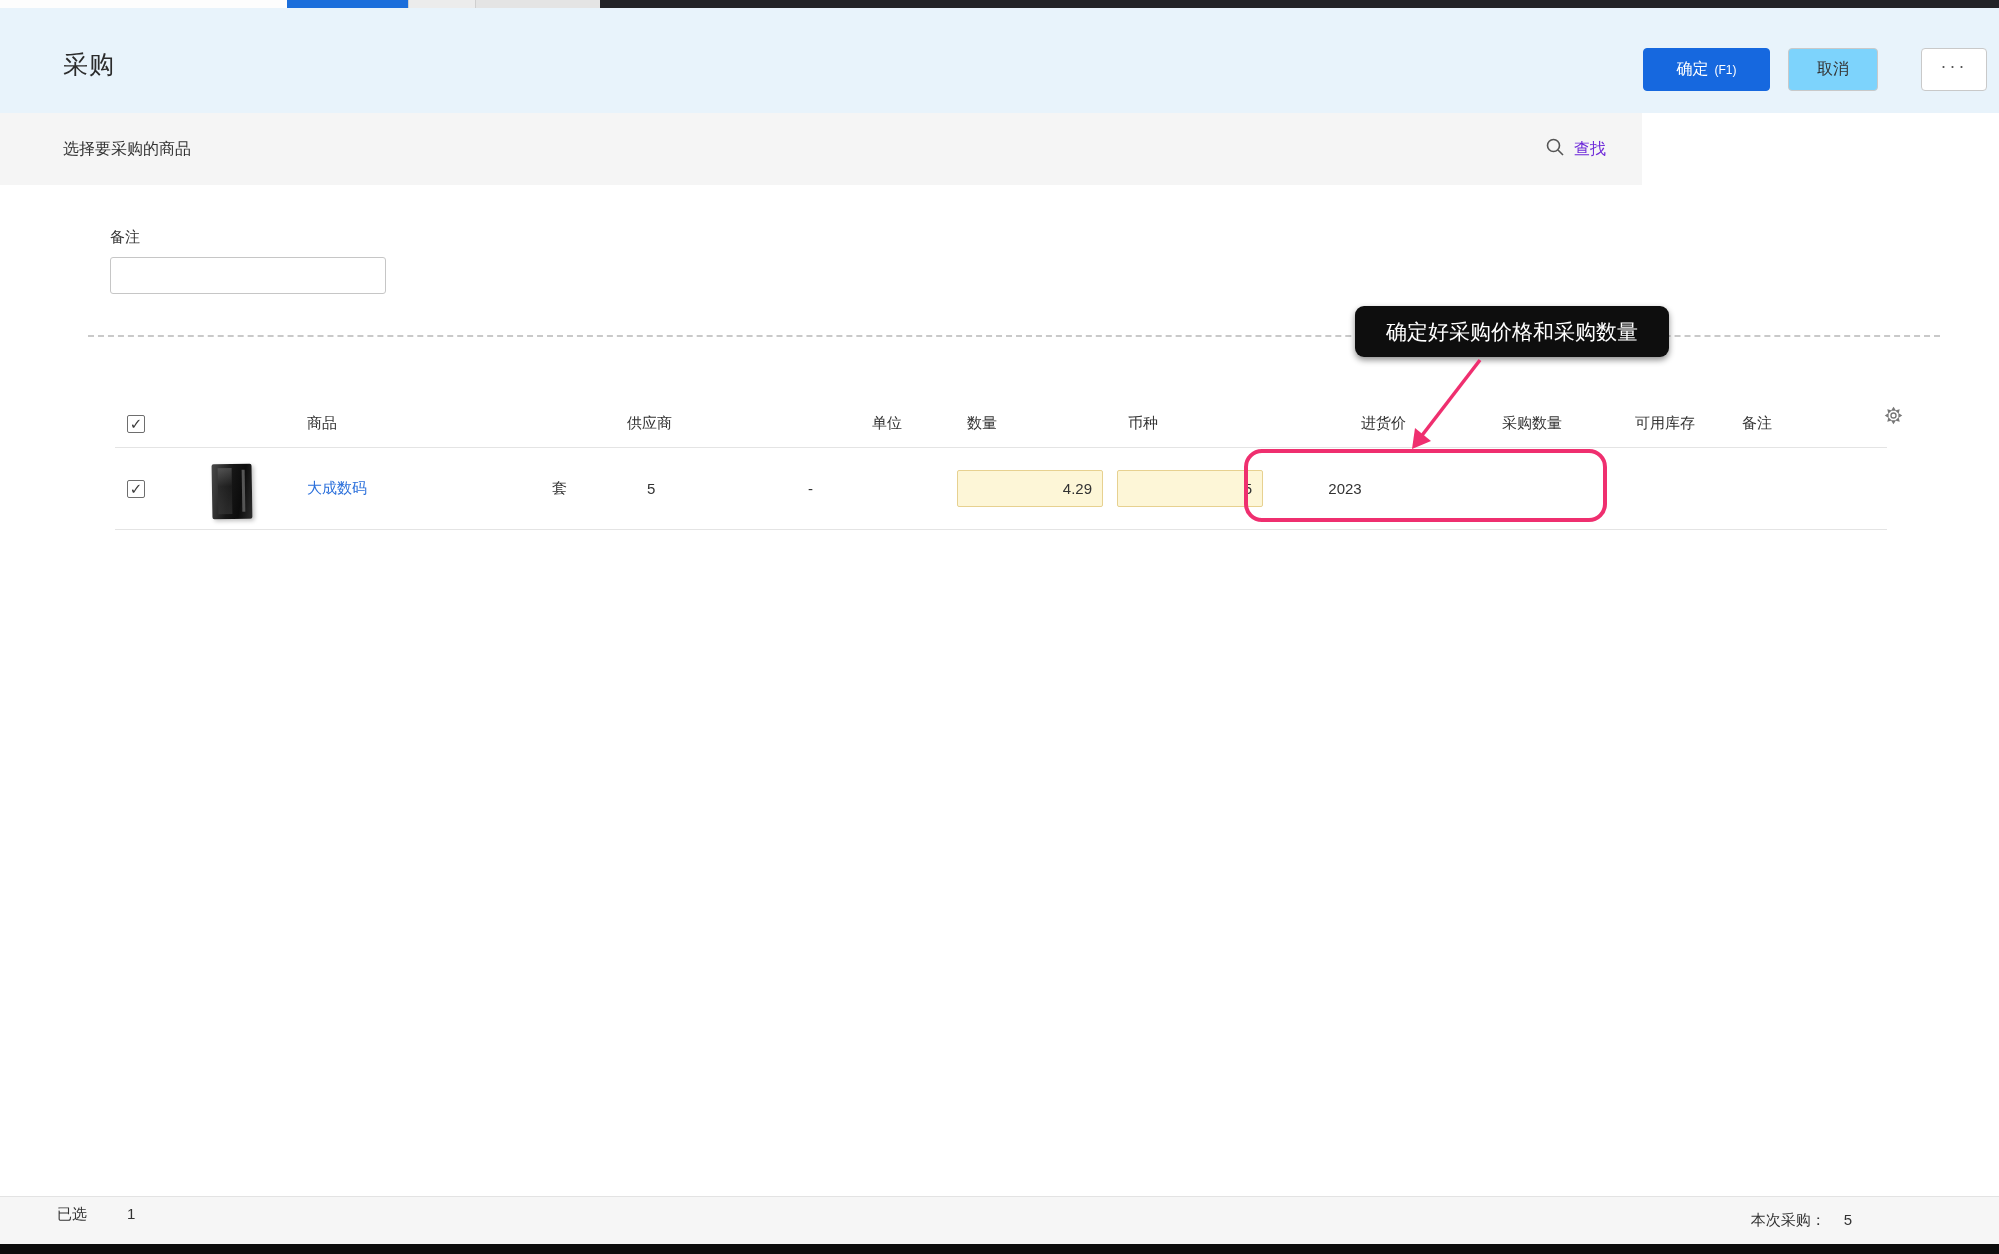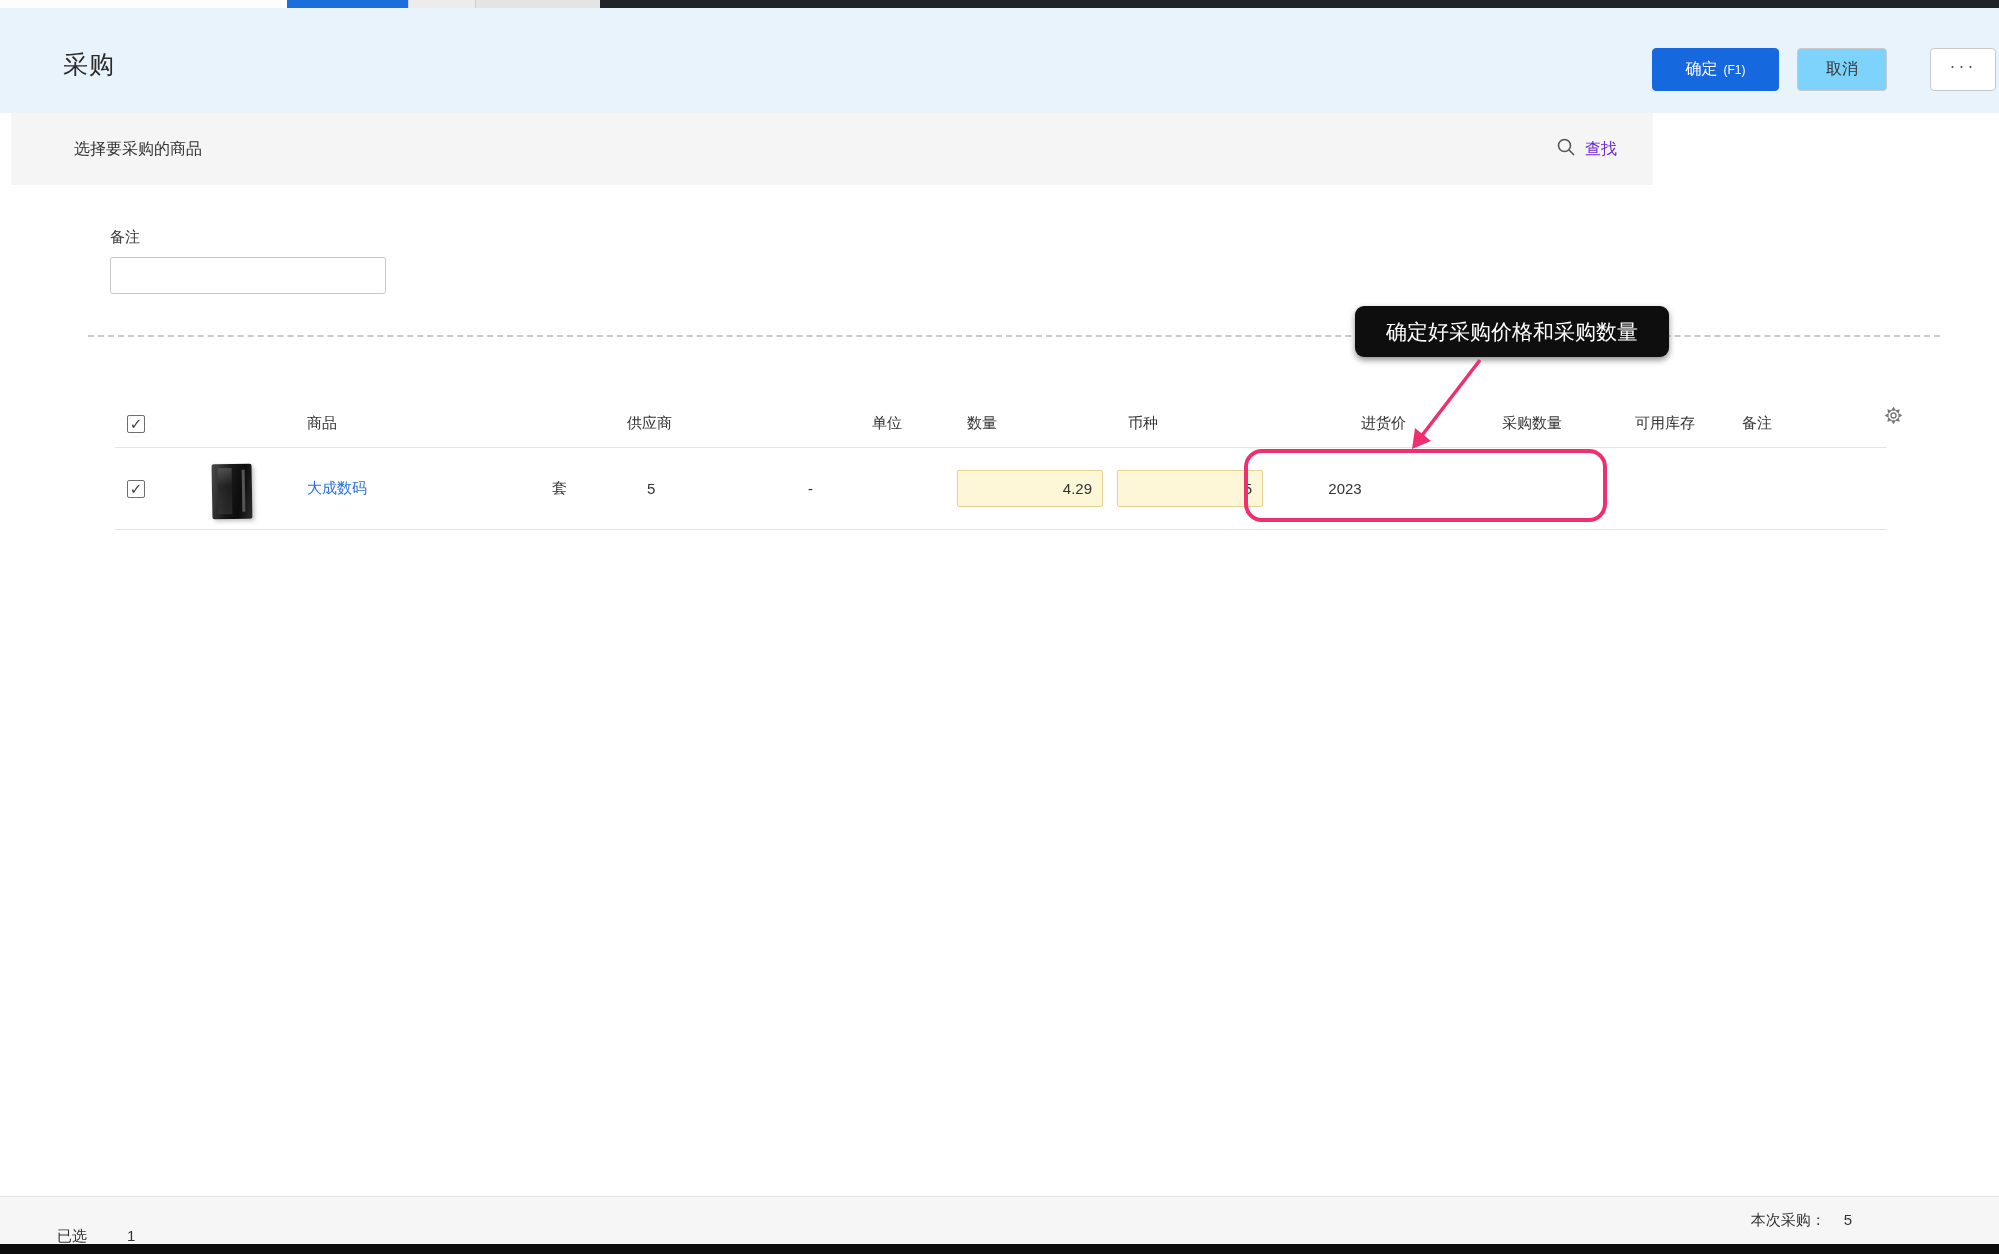--- a/index.html
+++ b/index.html
@@ -11,30 +11,30 @@
   .top-strip { position:absolute; top:0; left:0; width:1999px; height:8px; display:flex; }
   .ts-a { width:287px; background:#fdfdfd; }
   .ts-b { width:121px; background:#1b6edb; }
   .ts-c { width:67px;  background:#ececec; border-left:1px solid #cfcfcf; }
   .ts-d { width:125px; background:#e4e4e4; border-left:1px solid #cfcfcf; }
   .ts-e { flex:1; background:#222327; }
 
   
   .app-header { position:absolute; top:8px; left:0; width:1999px; height:105px; background:#e8f3fb; }
   .page-title { position:absolute; left:63px; top:40px; font-size:25px; color:#2b2b2b; letter-spacing:1px; }
-  .header-actions { position:absolute; right:3px; top:40px; display:flex; align-items:center;margin-left:24px; }
+  .header-actions { position:absolute; right:12px; top:40px; display:flex; align-items:center;margin-left:24px; }
   .btn { height:43px; border-radius:4px; font-size:16px; display:flex; align-items:center; justify-content:center; cursor:pointer; }
   .btn-primary { width:127px; background:#1668df; color:#fff; border:1px solid #1668df; margin-right:18px; }
   .btn-primary .hotkey { font-size:12px; margin-left:6px; }
   .btn-plain { width:90px; background:#7dd3fc; color:#333; border:1px solid #c9c9c9; }
   .btn-more { width:66px; background:#fff; color:#555; border:1px solid #c9c9c9; margin-left:43px;
     font-size:18px; letter-spacing:3px; padding-bottom:6px; }
 
   
-  .sub-header { position:absolute; top:113px; left:11px; width:1642px; height:72px; background:#f5f5f5; }
+  .sub-header { position:absolute; top:113px; left:0; width:1642px; height:72px; background:#f5f5f5; }
   .section-title { position:absolute; left:63px; top:26px; font-size:16px; font-weight:500; color:#333; }
   .search { position:absolute; right:36px; top:24px; display:flex; align-items:center; gap:9px; cursor:pointer; }
   .search-label { font-size:16px; color:#6d28d9; }
 
   
   .remark-label { position:absolute; left:110px; top:228px; font-size:15px; color:#333; }
   .remark-input { position:absolute; left:110px; top:257px; width:276px; height:37px;
     border:1px solid #c6c6c6; border-radius:3px; background:#fff; font-size:15px; padding:0 10px;
     font-family:"Liberation Sans",sans-serif; }
 
@@ -84,21 +84,21 @@
   .callout { position:absolute; left:1355px; top:306px; width:314px; height:51px; background:#0e0e0e;
     border-radius:9px; color:#fff; font-size:21px; display:flex; align-items:center; justify-content:center;
     box-shadow:0 3px 6px rgba(0,0,0,.45); z-index:5; }
   .arrow-svg { position:absolute; left:1390px; top:352px; z-index:5; }
   .highlight-ring { position:absolute; left:1244px; top:449px; width:363px; height:73px;
     border:4px solid #ef2f6f; border-radius:18px; z-index:4; pointer-events:none; }
 
   
   .footer-bar { position:absolute; top:1196px; left:0; width:1999px; height:48px; background:#f6f6f6;
     border-top:1px solid #e3e3e3; font-size:15px; color:#333; }
-  .footer-left { position:absolute; left:57px; top:30px; display:flex; gap:40px; }
+  .footer-left { position:absolute; left:57px; top:8px; display:flex; gap:40px; }
   .footer-right { position:absolute; right:147px; top:14px; display:flex; gap:18px; }
   .bottom-strip { position:absolute; top:1244px; left:0; width:1999px; height:10px; background:#0c0c0c; }
 </style>
 </head>
 <body>
 
 <div class="top-strip">
   <div class="ts-a"></div>
   <div class="ts-b"></div>
   <div class="ts-c"></div>

